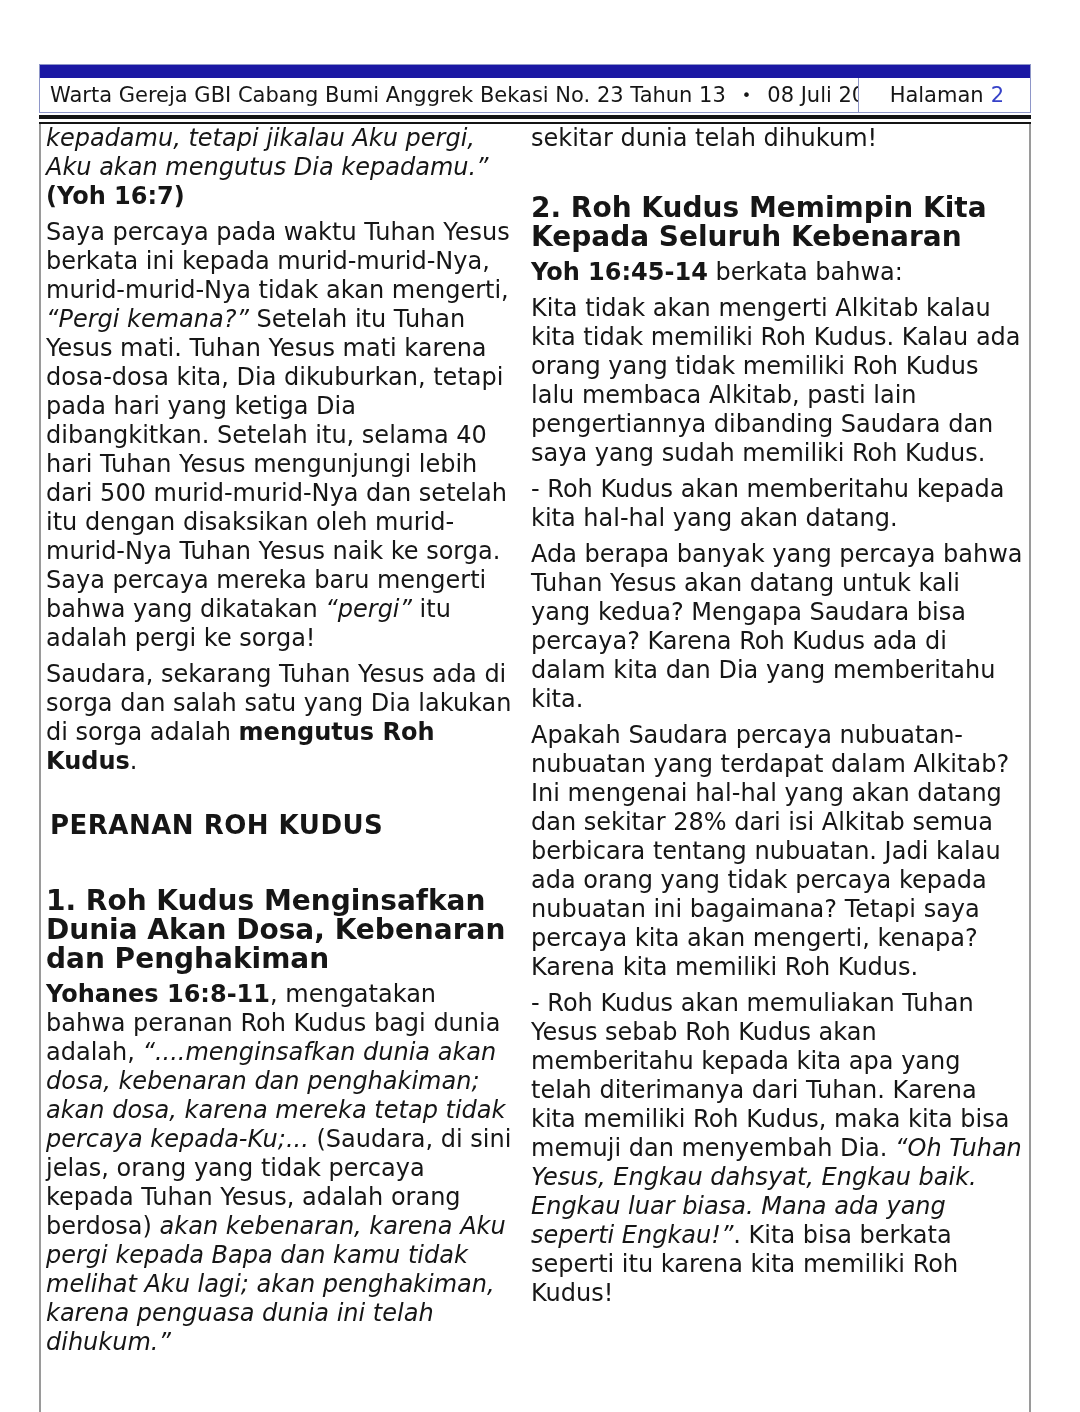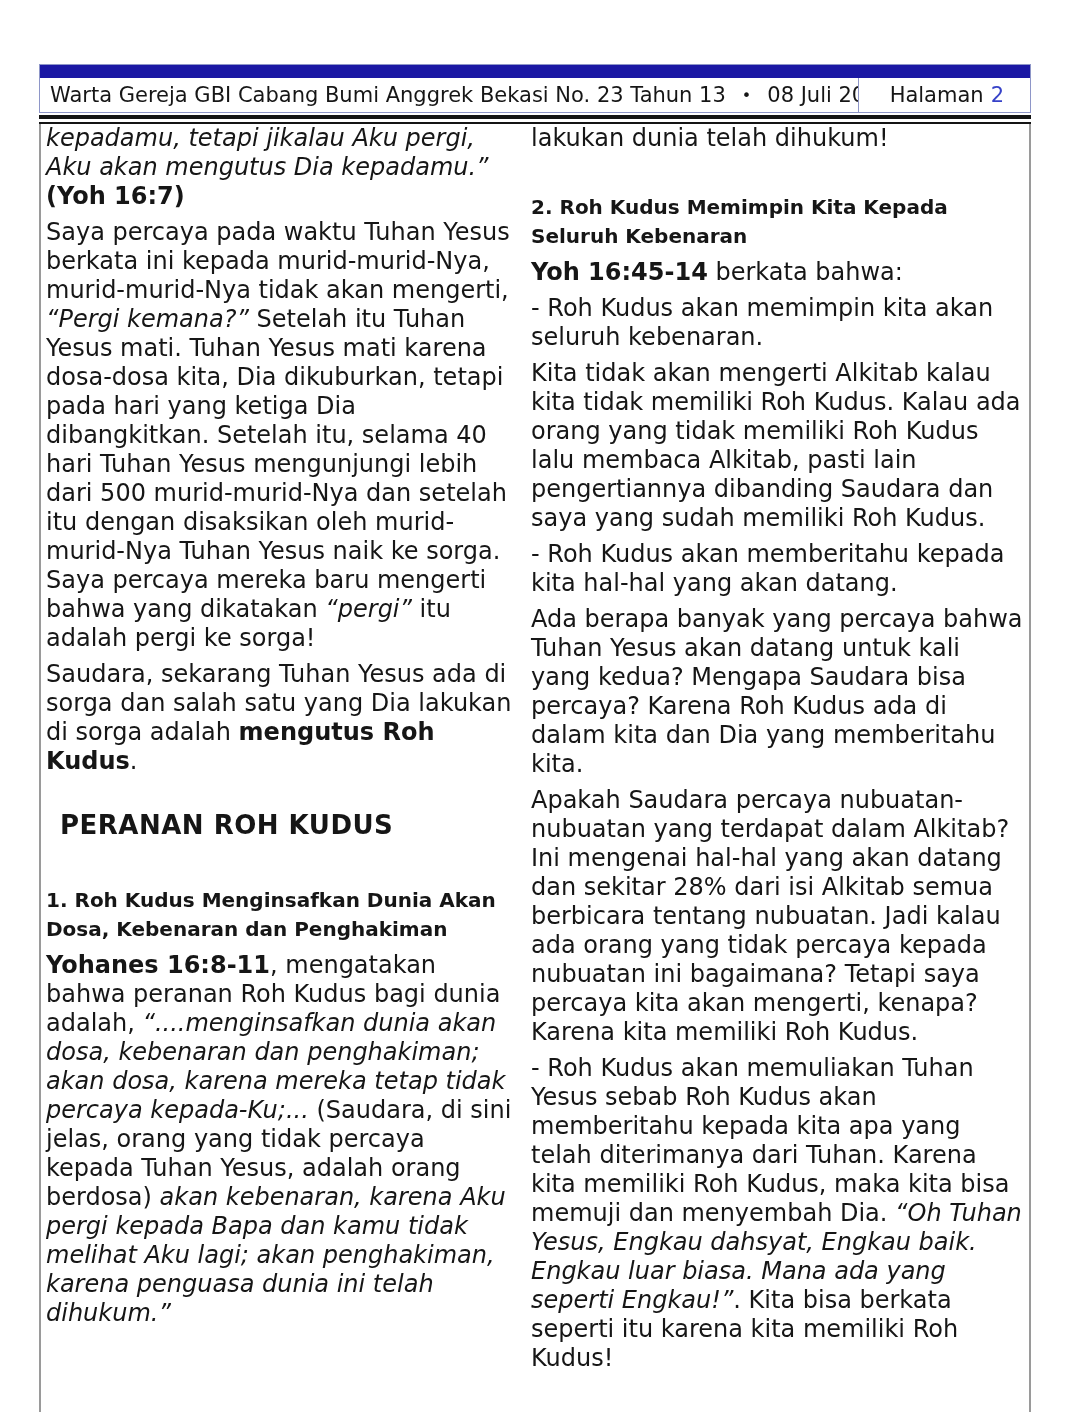--- a/index.html
+++ b/index.html
@@ -34,22 +34,22 @@
   .body-area {
     display: flex; gap: 12px;
     padding: 0 6px 0 5px;
     height: 1387px; overflow: hidden;
     font-size: 24px; line-height: 29px;
   }
   .col-left { width: 473px; flex: none; }
   .col-right { flex: 1; min-width: 0; }
   .col p, .col h2, .col h3 { white-space: pre-wrap; }
   p.paragraph { margin: 0 0 7px; }
-  h3.heading { margin: 40px 0 7px; font-size: 20px; line-height: 29px; font-weight: bold; }
-  h2.section-title { margin: 34px 14px 46px; font-size: 26px; line-height: 30px; font-weight: bold; letter-spacing: 0.5px; }
+  h3.heading { margin: 40px 0 7px; font-size: 28px; line-height: 29px; font-weight: bold; }
+  h2.section-title { margin: 34px 4px 46px; font-size: 26px; line-height: 30px; font-weight: bold; letter-spacing: 0.5px; }
   .col > :first-child { margin-top: 0; }
   .i { font-style: italic; }
   .b { font-weight: bold; }
 
   
   .footer-bar { height: 19px; background: var(--navy, #1b18a4); }
   .footer-text {
     margin-top: -4px;
     padding-left: 22px;
     font-family: "Liberation Sans", sans-serif;
@@ -88,24 +88,23 @@
     <main class="body-area">
       <div class="col col-left">
           <p class="paragraph"><span class="i">kepadamu, tetapi jikalau Aku pergi, Aku akan mengutus Dia kepadamu.” </span><span class="b">(Yoh 16:7)</span></p>
           <p class="paragraph"><span>Saya percaya pada waktu Tuhan Yesus berkata ini kepada murid-murid-Nya, murid-murid-Nya tidak akan mengerti, </span><span class="i">“Pergi kemana?”</span><span> Setelah itu Tuhan Yesus mati. Tuhan Yesus mati karena dosa-dosa kita, Dia dikuburkan, tetapi pada hari yang ketiga Dia dibangkitkan. Setelah itu, selama 40 hari Tuhan Yesus mengunjungi lebih dari 500 murid-murid-Nya dan setelah itu dengan disaksikan oleh murid-murid-Nya Tuhan Yesus naik ke sorga. Saya percaya mereka baru mengerti bahwa yang dikatakan </span><span class="i">“pergi”</span><span> itu adalah pergi ke sorga!</span></p>
           <p class="paragraph"><span>Saudara, sekarang Tuhan Yesus ada di sorga dan salah satu yang Dia lakukan di sorga adalah </span><span class="b">mengutus Roh Kudus</span><span>.</span></p>
           <h2 class="section-title"><span>PERANAN ROH KUDUS</span></h2>
           <h3 class="heading"><span>1. Roh Kudus Menginsafkan Dunia Akan Dosa, Kebenaran dan Penghakiman</span></h3>
           <p class="paragraph"><span class="b">Yohanes 16:8-11</span><span>, mengatakan bahwa peranan Roh Kudus bagi dunia adalah, </span><span class="i">“....menginsafkan dunia akan dosa, kebenaran dan penghakiman; akan dosa, karena mereka tetap tidak percaya kepada-Ku;... </span><span>(Saudara, di sini jelas, orang yang tidak percaya kepada Tuhan Yesus, adalah orang berdosa) </span><span class="i">akan kebenaran, karena Aku pergi kepada Bapa dan kamu tidak melihat Aku lagi; akan penghakiman, karena penguasa dunia ini telah dihukum.”</span></p>
         </div>
       <div class="col col-right">
-          <p class="paragraph"><span>lakukan dunia telah dihukum!</span></p>
+          <p class="paragraph"><span>sekitar dunia telah dihukum!</span></p>
           <h3 class="heading"><span>2. Roh Kudus Memimpin Kita Kepada Seluruh Kebenaran</span></h3>
           <p class="paragraph"><span class="b">Yoh 16:45-14</span><span> berkata bahwa:</span></p>
-          <p class="paragraph"><span>- Roh Kudus akan memimpin kita akan seluruh kebenaran.</span></p>
           <p class="paragraph"><span>Kita tidak akan mengerti Alkitab kalau kita tidak memiliki Roh Kudus. Kalau ada orang yang tidak memiliki Roh Kudus lalu membaca Alkitab, pasti lain pengertiannya dibanding Saudara dan saya yang sudah memiliki Roh Kudus.</span></p>
           <p class="paragraph"><span>- Roh Kudus akan memberitahu kepada kita hal-hal yang akan datang.</span></p>
           <p class="paragraph"><span>Ada berapa banyak yang percaya bahwa Tuhan Yesus akan datang untuk kali yang kedua? Mengapa Saudara bisa percaya? Karena Roh Kudus ada di dalam kita dan Dia yang memberitahu kita.</span></p>
           <p class="paragraph"><span>Apakah Saudara percaya nubuatan-nubuatan yang terdapat dalam Alkitab? Ini mengenai hal-hal yang akan datang dan sekitar 28% dari isi Alkitab semua berbicara tentang nubuatan. Jadi kalau ada orang yang tidak percaya kepada nubuatan ini bagaimana? Tetapi saya percaya kita akan mengerti, kenapa? Karena kita memiliki Roh Kudus.</span></p>
           <p class="paragraph"><span>- Roh Kudus akan memuliakan Tuhan Yesus sebab Roh Kudus akan memberitahu kepada kita apa yang telah diterimanya dari Tuhan. Karena kita memiliki Roh Kudus, maka kita bisa memuji dan menyembah Dia. </span><span class="i">“Oh Tuhan Yesus, Engkau dahsyat, Engkau baik. Engkau luar biasa. Mana ada yang seperti Engkau!”</span><span>. Kita bisa berkata seperti itu karena kita memiliki Roh Kudus!</span></p>
         </div>
     </main>
     <div class="footer-bar"></div>
   </div>
 

